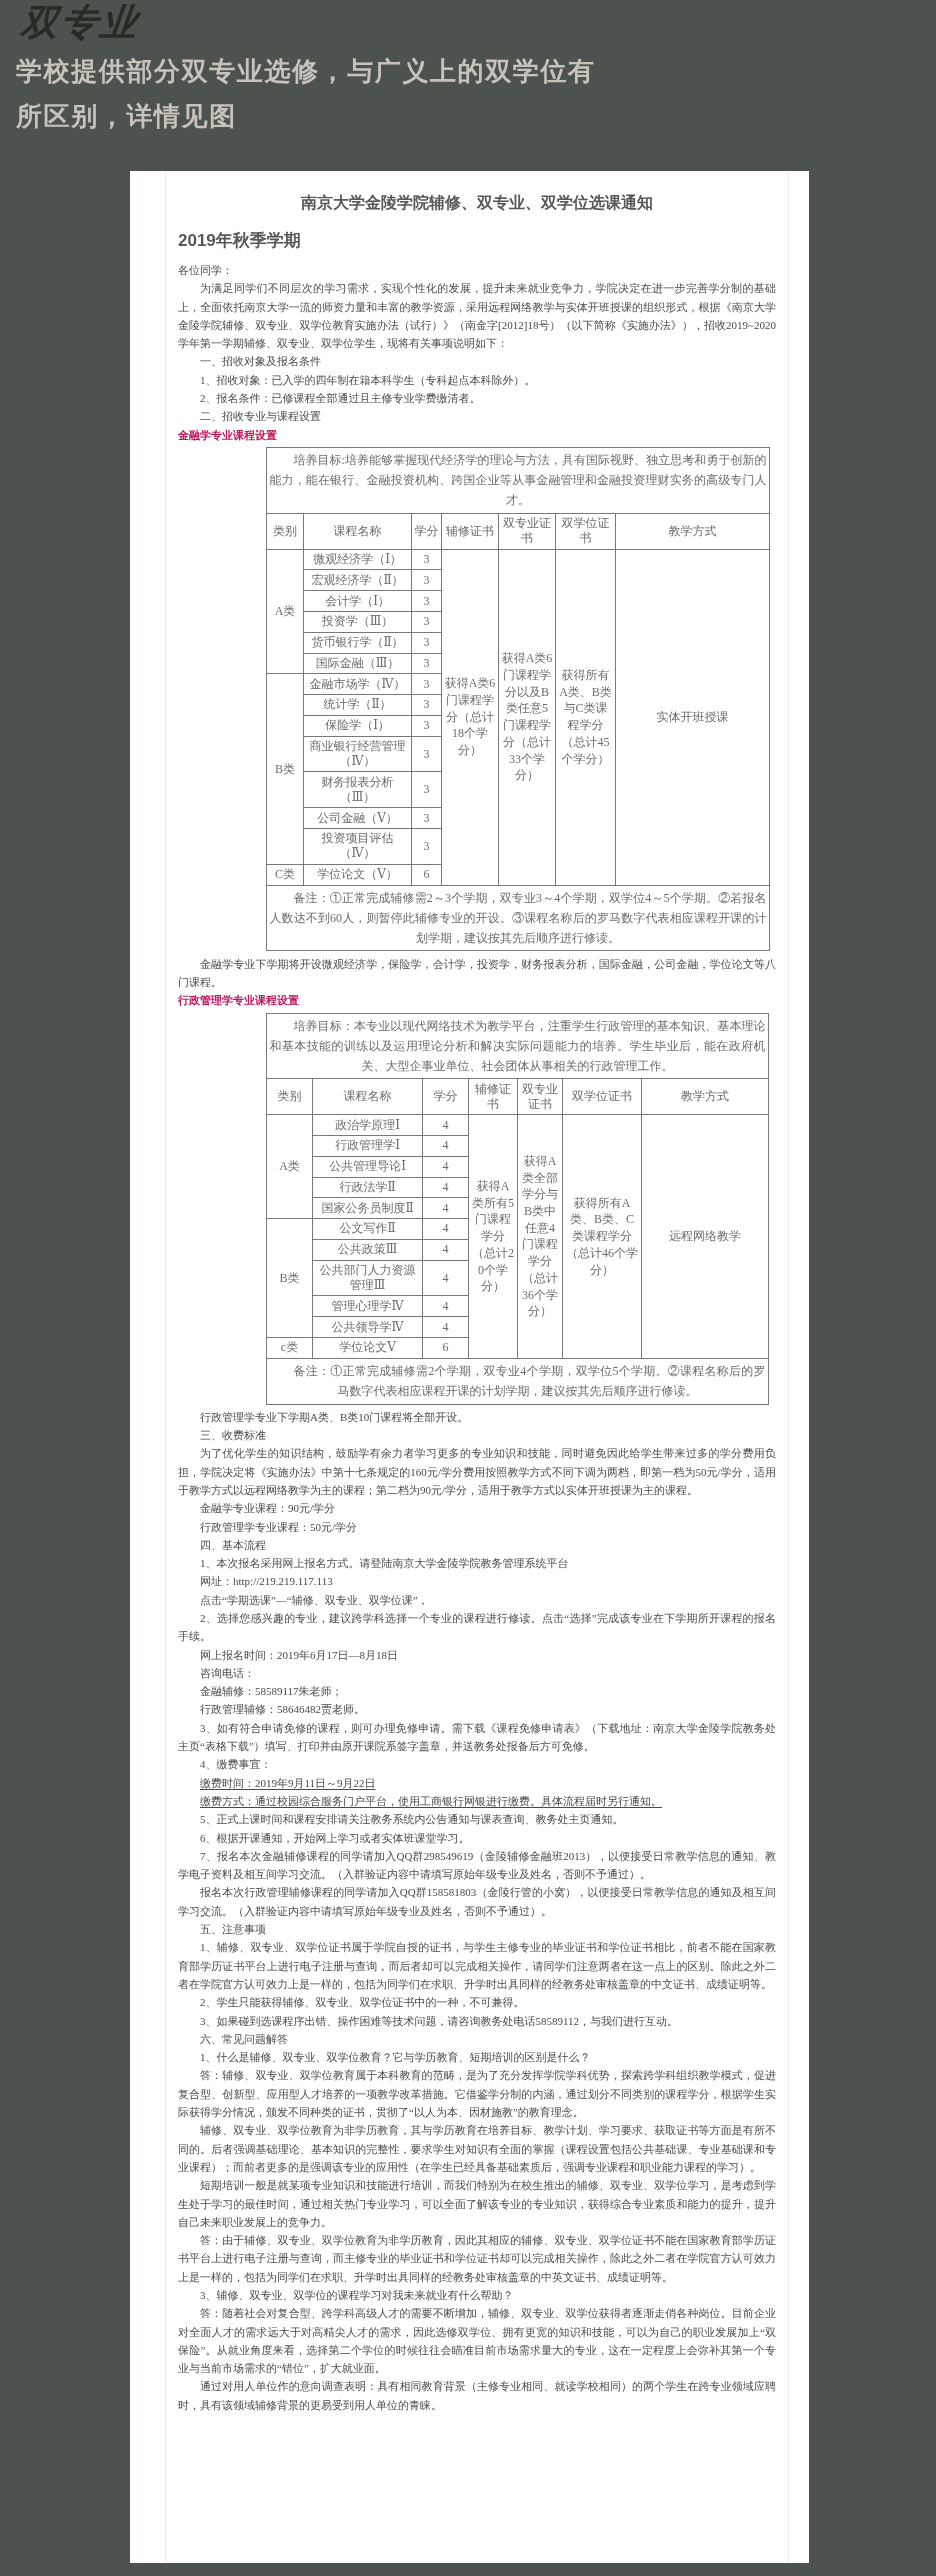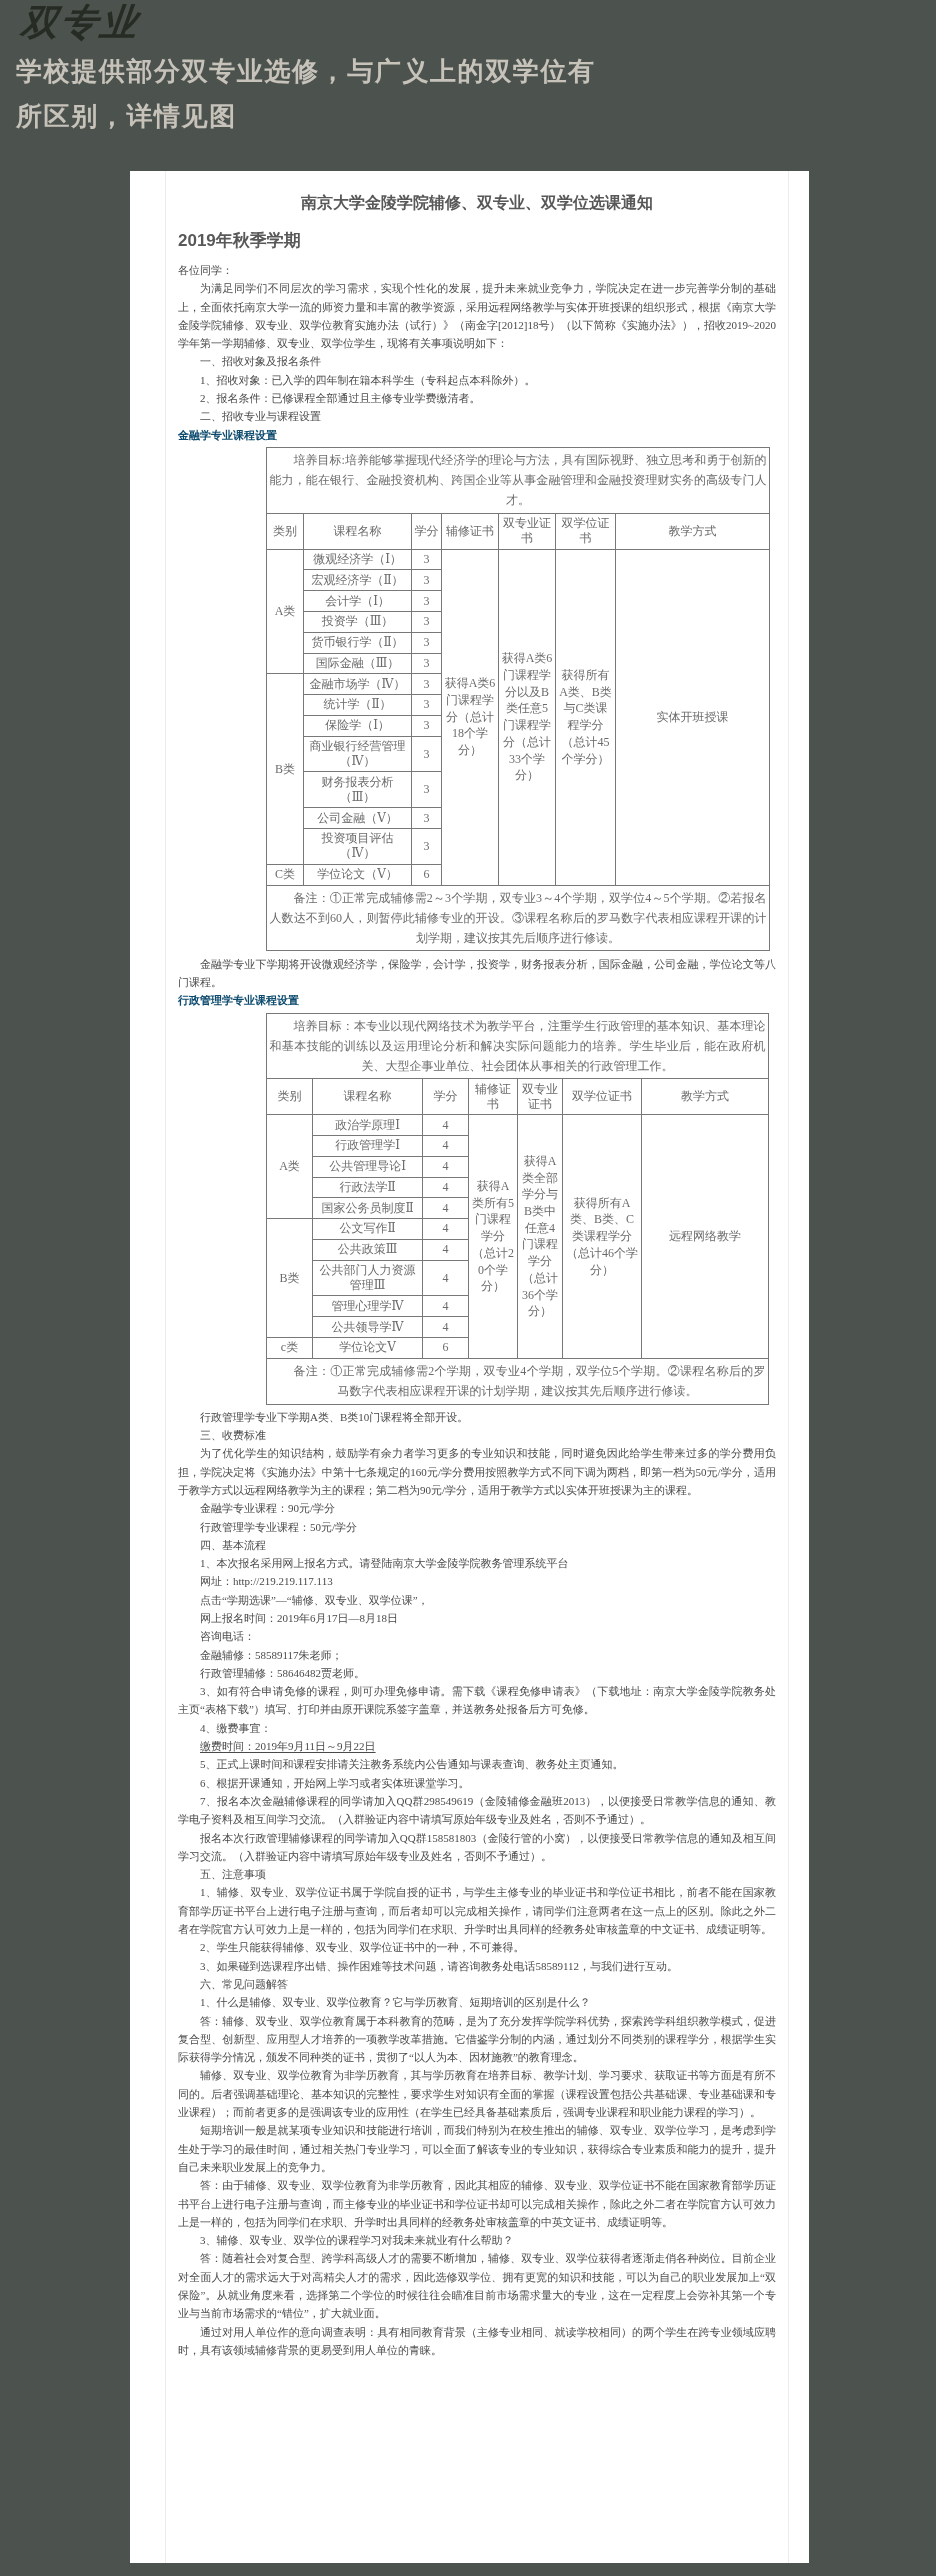--- a/index.html
+++ b/index.html
@@ -36,21 +36,21 @@
 
   .doc-content{position:relative;margin:17.5px 33px 0 48px;color:var(--ink);}
   .doc-title{margin:12px;text-align:center;font-family:"Liberation Sans","DejaVu Sans",sans-serif;
              font-weight:bold;font-size:16px;line-height:27px;color:var(--title-ink);}
   .doc-term{margin:0 0 8px 0;text-align:left;font-family:"Liberation Sans","DejaVu Sans",sans-serif;
             font-weight:bold;font-size:17px;line-height:25.4px;color:var(--title-ink);}
 
   .para{margin:0;font-size:11px;line-height:18.3px;text-align:justify;color:var(--ink);}
   .para.ind{text-indent:2em;}
   .para.u{text-decoration:underline;text-underline-offset:2.4px;}
-  .para.bold{font-weight:bold;color:#0c4a6e;}
+  .para.bold{font-weight:bold;color:#be185d;}
 
   table.ctable{border-collapse:collapse;margin:3.2px 0 3.2px 88px;table-layout:fixed;
                font-size:12px;line-height:15px;color:var(--table-ink);text-align:center;
                border:1.6px solid var(--border-strong);}
   table.ctable td,table.ctable th{border:0.8px solid var(--border-light);padding:2.4px 2.4px;
                font-weight:normal;word-break:break-all;}
   td.goal-cell,td.note-cell{text-align:justify;text-align-last:center;text-indent:2em;
                line-height:20px;padding:4.8px 7.2px;border-bottom:1.6px solid var(--border-strong);margin-top:25px;}
   td.note-cell{border-top:1.6px solid var(--border-strong);border-bottom:none;}
   td.course-cell{padding:2.4px 4px;}
@@ -265,27 +265,29 @@
         </table>
         <p class="para ind">行政管理学专业下学期A类、B类10门课程将全部开设。</p>
         <p class="para ind">三、收费标准</p>
         <p class="para ind">为了优化学生的知识结构，鼓励学有余力者学习更多的专业知识和技能，同时避免因此给学生带来过多的学分费用负担，学院决定将《实施办法》中第十七条规定的160元/学分费用按照教学方式不同下调为两档，即第一档为50元/学分，适用于教学方式以远程网络教学为主的课程；第二档为90元/学分，适用于教学方式以实体开班授课为主的课程。</p>
         <p class="para ind">金融学专业课程：90元/学分</p>
         <p class="para ind">行政管理学专业课程：50元/学分</p>
         <p class="para ind">四、基本流程</p>
         <p class="para ind">1、本次报名采用网上报名方式。请登陆南京大学金陵学院教务管理系统平台</p>
         <p class="para ind">网址：http://219.219.117.113</p>
         <p class="para ind">点击“学期选课”—“辅修、双专业、双学位课”，</p>
+        <p class="para ind">2、选择您感兴趣的专业，建议跨学科选择一个专业的课程进行修读。点击“选择”完成该专业在下学期所开课程的报名手续。</p>
         <p class="para ind">网上报名时间：2019年6月17日—8月18日</p>
         <p class="para ind">咨询电话：</p>
         <p class="para ind">金融辅修：58589117朱老师；</p>
         <p class="para ind">行政管理辅修：58646482贾老师。</p>
         <p class="para ind">3、如有符合申请免修的课程，则可办理免修申请。需下载《课程免修申请表》（下载地址：南京大学金陵学院教务处主页“表格下载”）填写、打印并由原开课院系签字盖章，并送教务处报备后方可免修。</p>
         <p class="para ind">4、缴费事宜：</p>
         <p class="para ind u">缴费时间：2019年9月11日～9月22日</p>
+        <p class="para ind u">缴费方式：通过校园综合服务门户平台，使用工商银行网银进行缴费。具体流程届时另行通知。</p>
         <p class="para ind">5、正式上课时间和课程安排请关注教务系统内公告通知与课表查询、教务处主页通知。</p>
         <p class="para ind">6、根据开课通知，开始网上学习或者实体班课堂学习。</p>
         <p class="para ind">7、报名本次金融辅修课程的同学请加入QQ群298549619（金陵辅修金融班2013），以便接受日常教学信息的通知、教学电子资料及相互间学习交流。（入群验证内容中请填写原始年级专业及姓名，否则不予通过）。</p>
         <p class="para ind">报名本次行政管理辅修课程的同学请加入QQ群158581803（金陵行管的小窝），以便接受日常教学信息的通知及相互间学习交流。（入群验证内容中请填写原始年级专业及姓名，否则不予通过）。</p>
         <p class="para ind">五、注意事项</p>
         <p class="para ind">1、辅修、双专业、双学位证书属于学院自授的证书，与学生主修专业的毕业证书和学位证书相比，前者不能在国家教育部学历证书平台上进行电子注册与查询，而后者却可以完成相关操作，请同学们注意两者在这一点上的区别。除此之外二者在学院官方认可效力上是一样的，包括为同学们在求职、升学时出具同样的经教务处审核盖章的中文证书、成绩证明等。</p>
         <p class="para ind">2、学生只能获得辅修、双专业、双学位证书中的一种，不可兼得。</p>
         <p class="para ind">3、如果碰到选课程序出错、操作困难等技术问题，请咨询教务处电话58589112，与我们进行互动。</p>
         <p class="para ind">六、常见问题解答</p>
         <p class="para ind">1、什么是辅修、双专业、双学位教育？它与学历教育、短期培训的区别是什么？</p>

